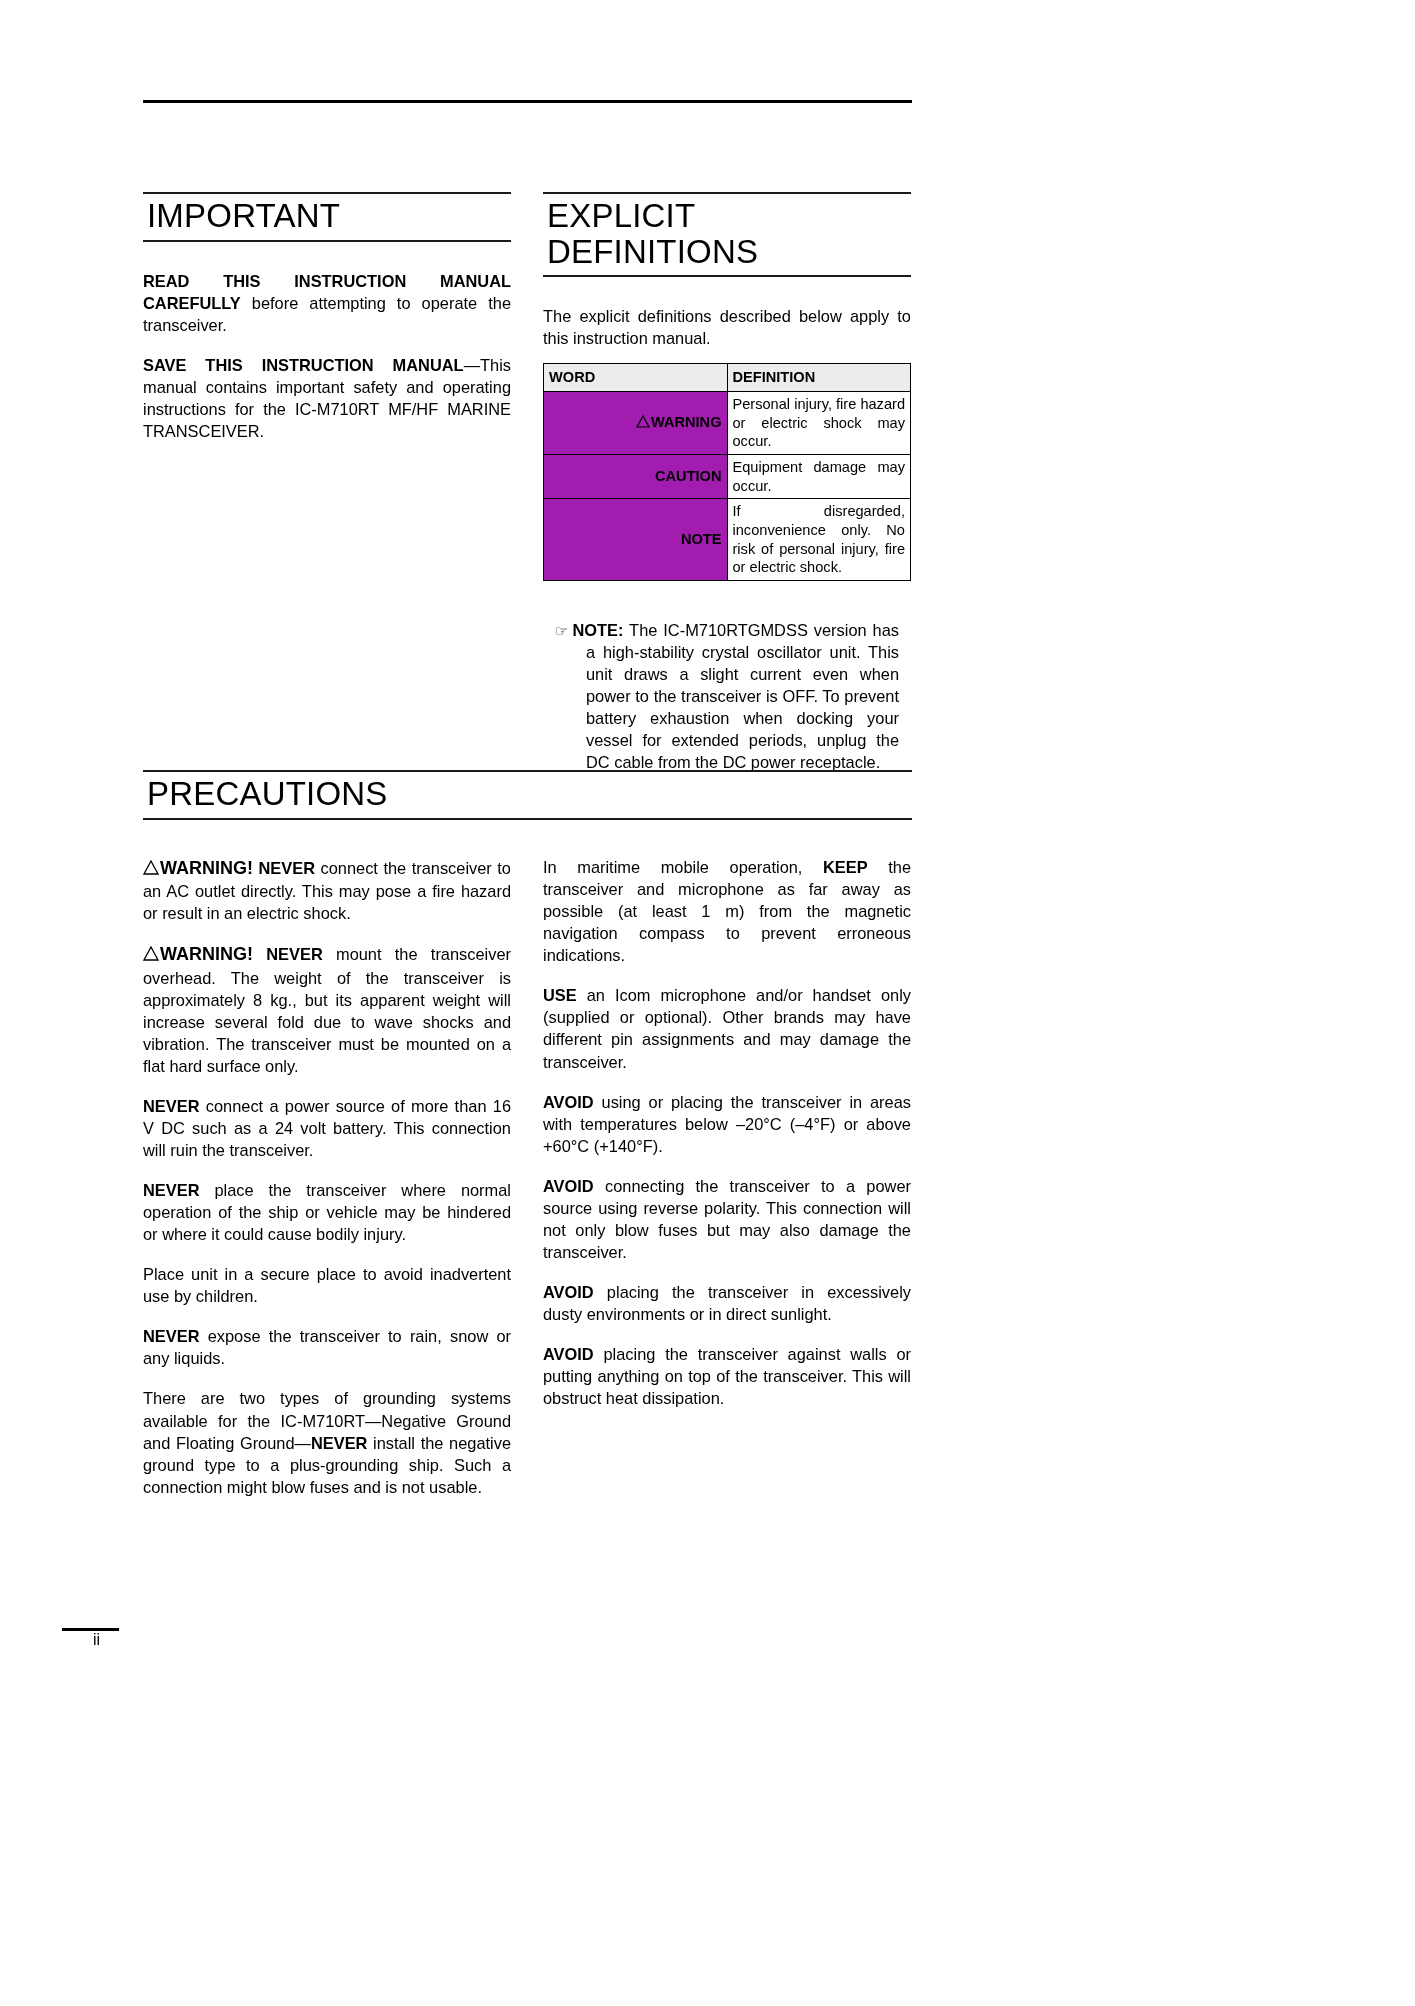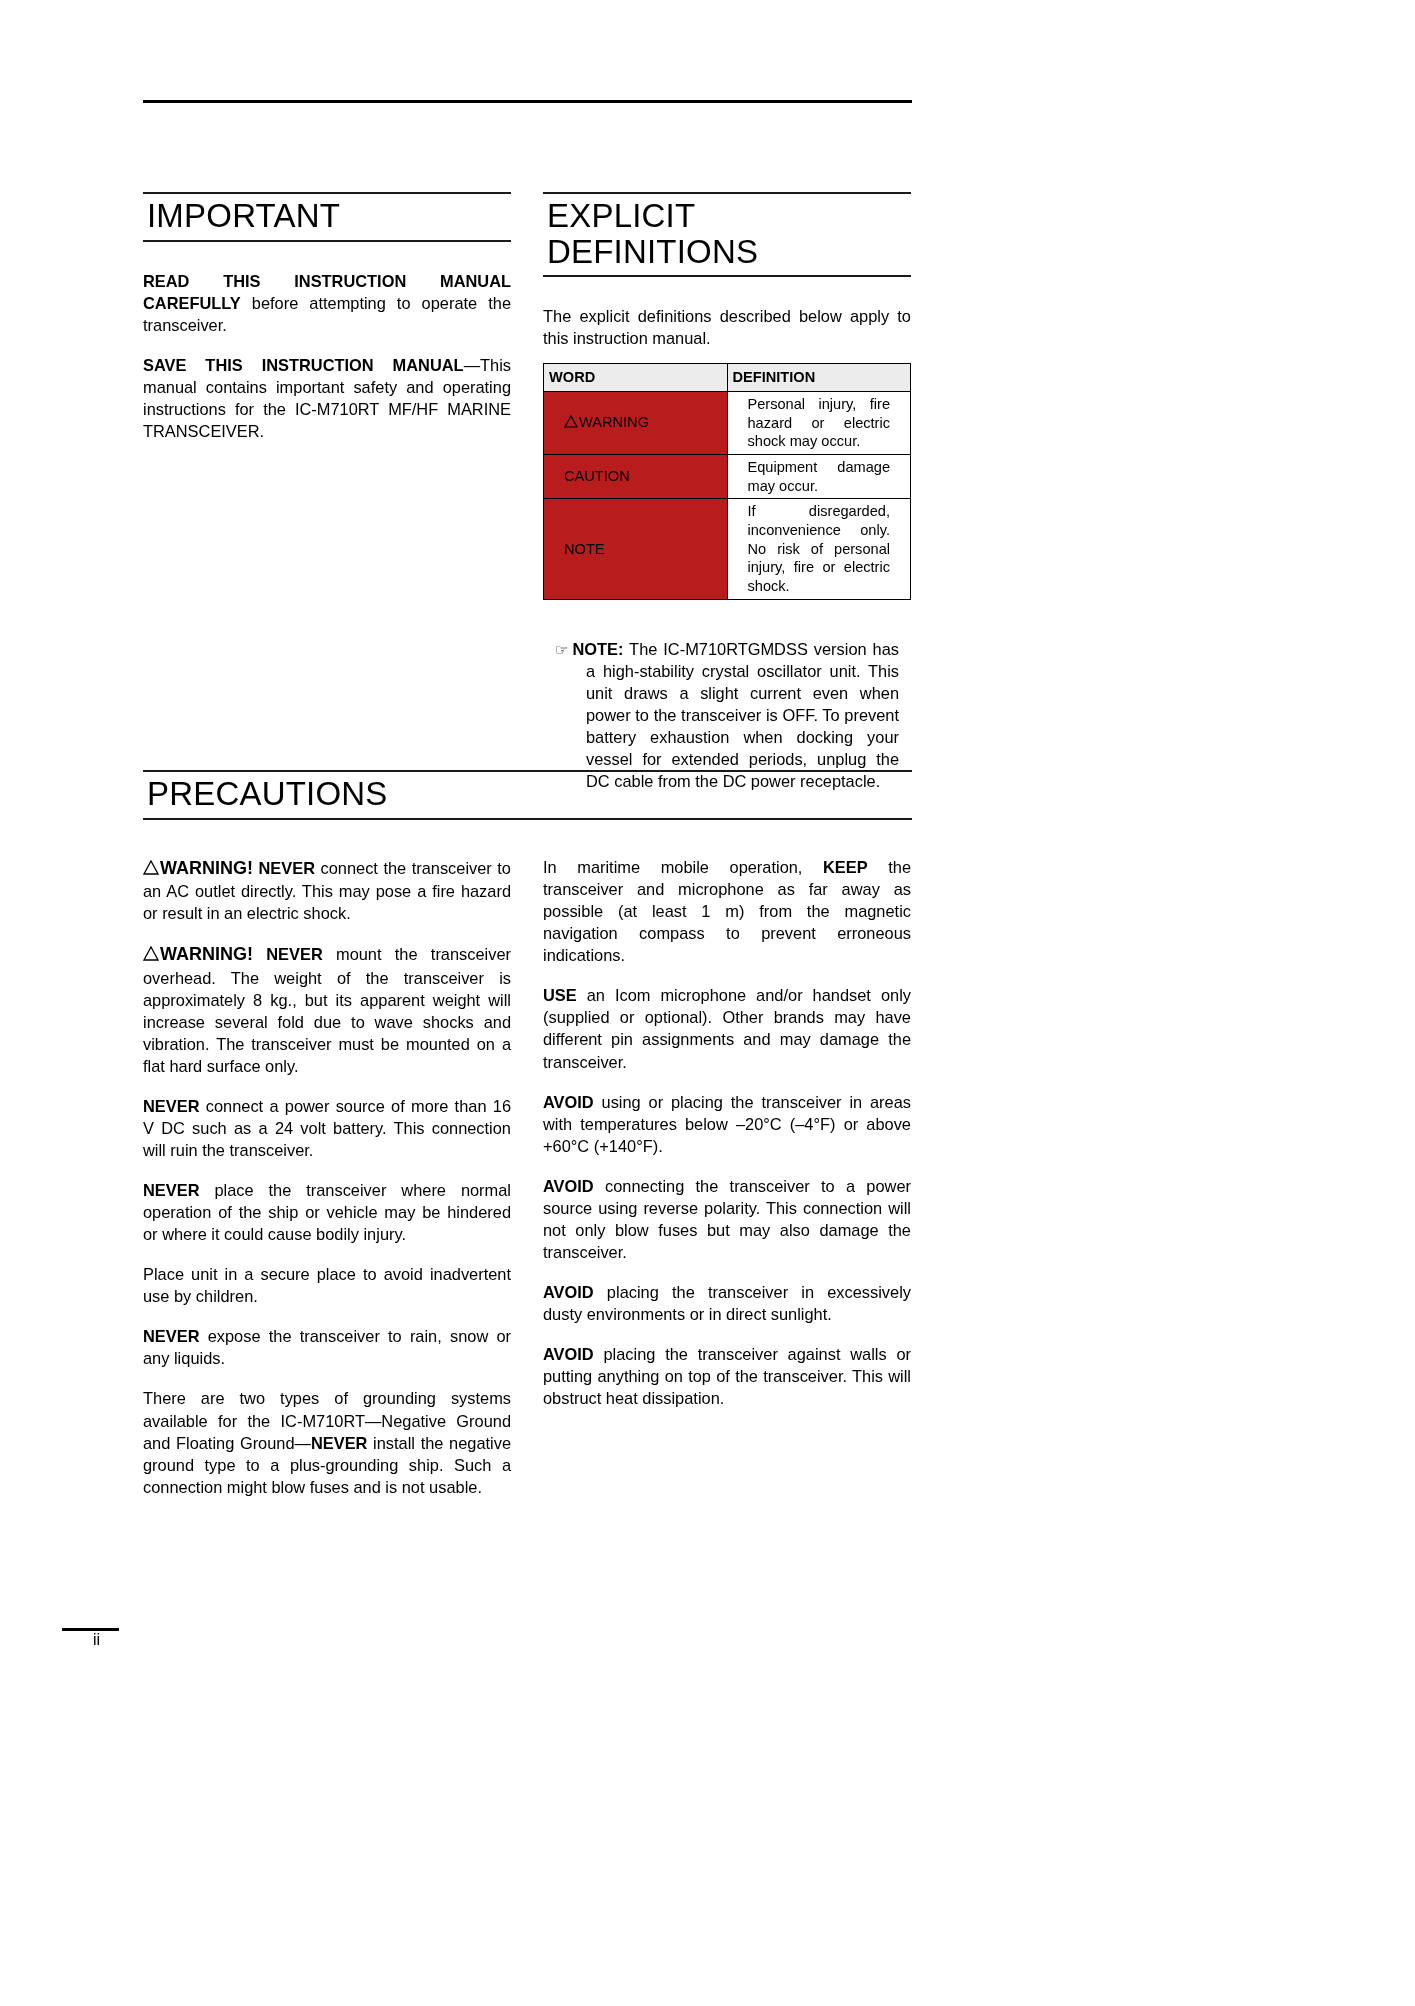--- a/index.html
+++ b/index.html
@@ -112,33 +112,33 @@
     width: 368px;
     margin-top: 14px;
     table-layout: fixed;
     background: #ececec;
   }
   table.defs th,
   table.defs td {
     border: 1.6px solid #000000;
     font-size: 14.6px;
     line-height: 1.28;
-    padding: 3px 20px;
+    padding: 3px 5px;
     vertical-align: middle;
   }
   table.defs th {
     text-align: left;
     font-weight: bold;
     background: #ececec;
     padding: 4px 5px;
   }
   table.defs td.word {
-    text-align: left;
-    font-weight: normal;
-    background: #b91c1c;
+    text-align: right;
+    font-weight: bold;
+    background: #a21caf;
     width: 104px;
   }
   table.defs td.def {
     text-align: justify;
     background: #ffffff;
     font-weight: normal;
   }
 
   
   .footer-rule {

